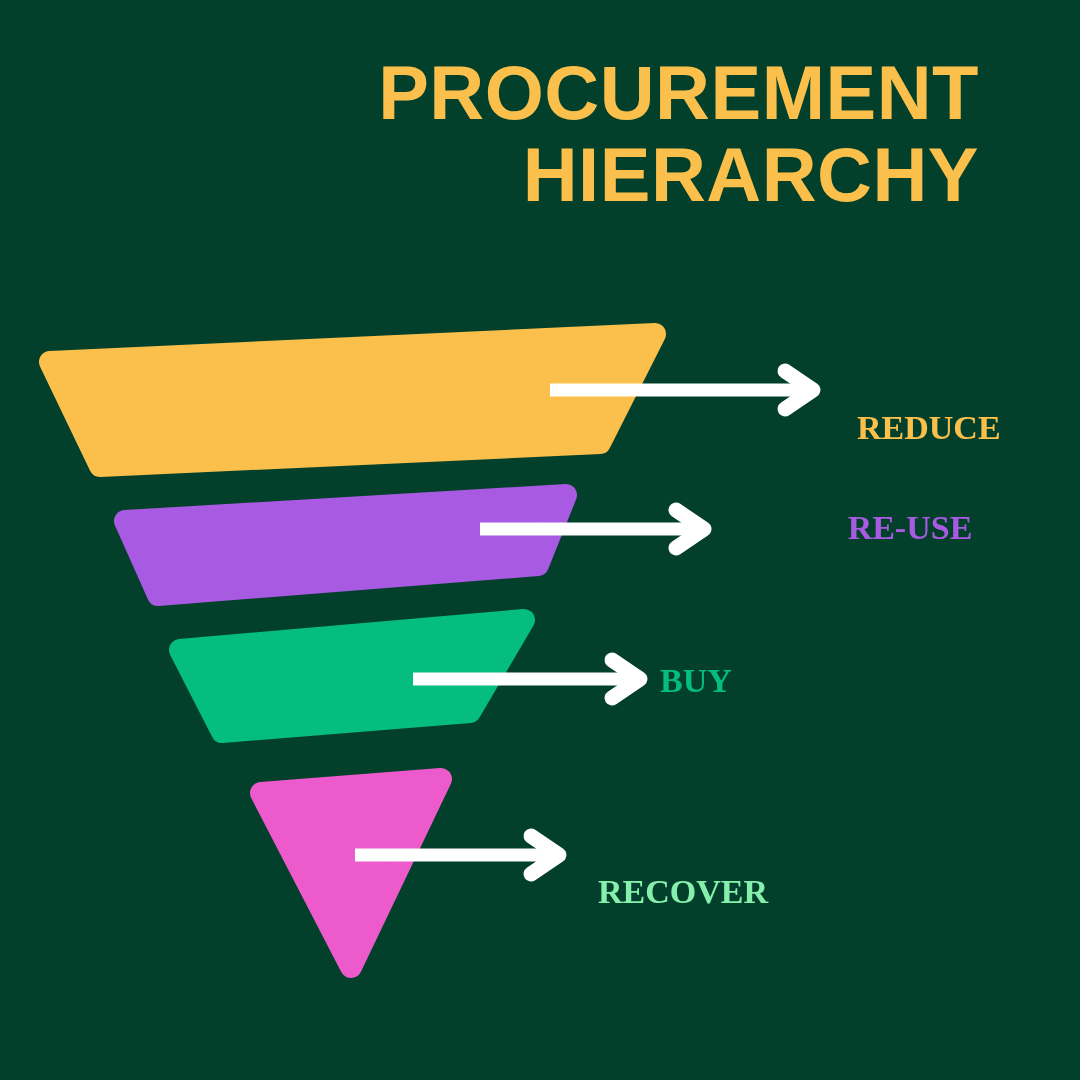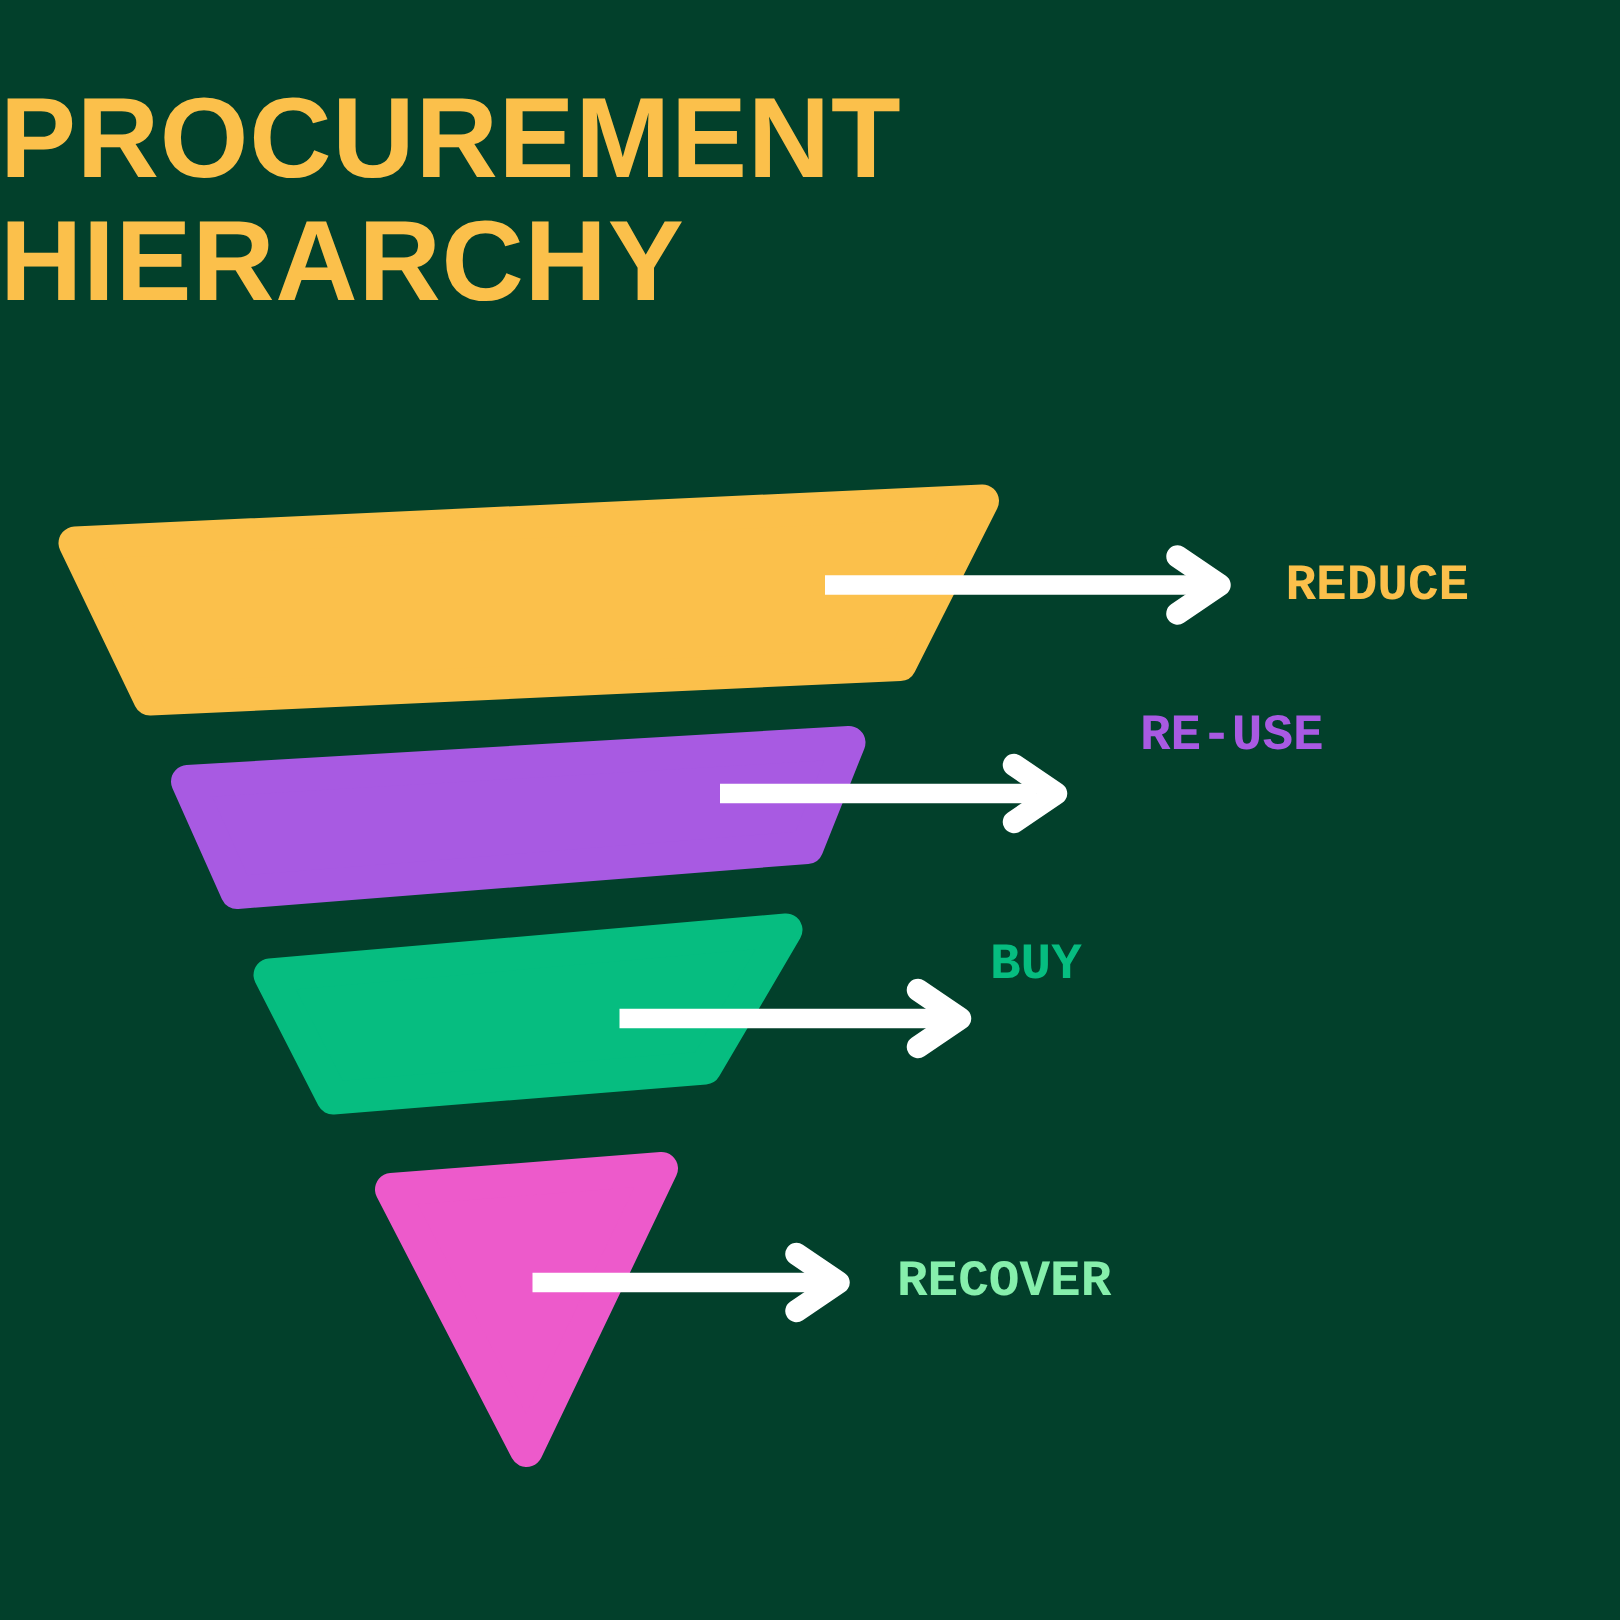--- a/index.html
+++ b/index.html
@@ -20,23 +20,24 @@
     background: #02402B;
     overflow: hidden;
   }
 
   
   #title-block {
     position: absolute;
     left: 0;
     top: 52px;
     width: 956px;
-    text-align: left;
+    text-align: right;
     line-height: 1.08;
     letter-spacing: 0.5px;
+    padding-left: 23px;
   }
   .title-line {
     display: block;
     font-family: "Liberation Sans", sans-serif;
     font-weight: bold;
     font-size: 76px;
     color: #FBC04B;
     white-space: nowrap;
   }
 
@@ -48,38 +49,40 @@
     width: 1080px;
     height: 1080px;
     pointer-events: none;
   }
   #funnel-svg .funnel-band,
   #funnel-svg .funnel-tip { pointer-events: auto; }
 
   
   .stage-label {
     position: absolute;
-    font-family: Liberation Mono, monospace;
+    font-family: Liberation Serif, serif;
     font-weight: bold;
     line-height: 1.15;
     white-space: nowrap;
+    margin-top: 36px;
   }
   .label-reduce {
     left: 857px;
     top: 372px;
     font-size: 34px;
     color: #FBC04B;
     text-align: left;
   }
   .label-reuse {
     left: 760px;
     top: 472px;
     width: 300px;
     font-size: 34px;
     color: #A85AE2;
+    text-align: center;
   }
   .label-buy {
     left: 660px;
     top: 625px;
     width: 360px;
     font-size: 34px;
     color: #06BD80;
   }
   .label-recover {
     left: 598px;

